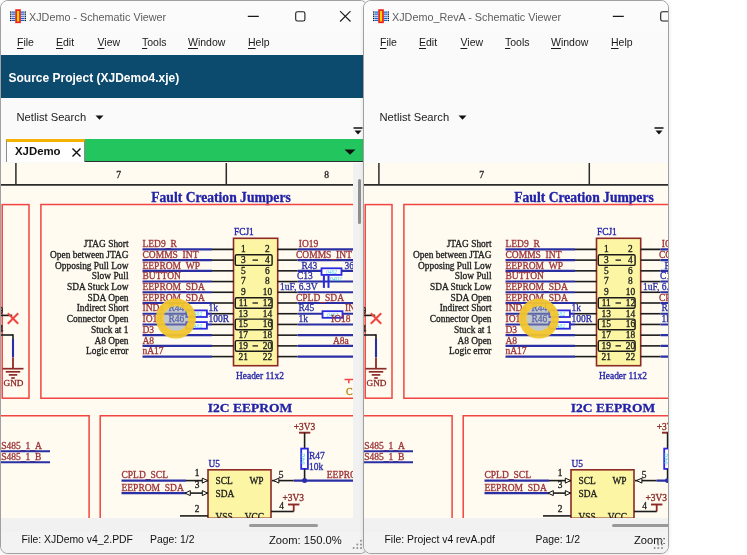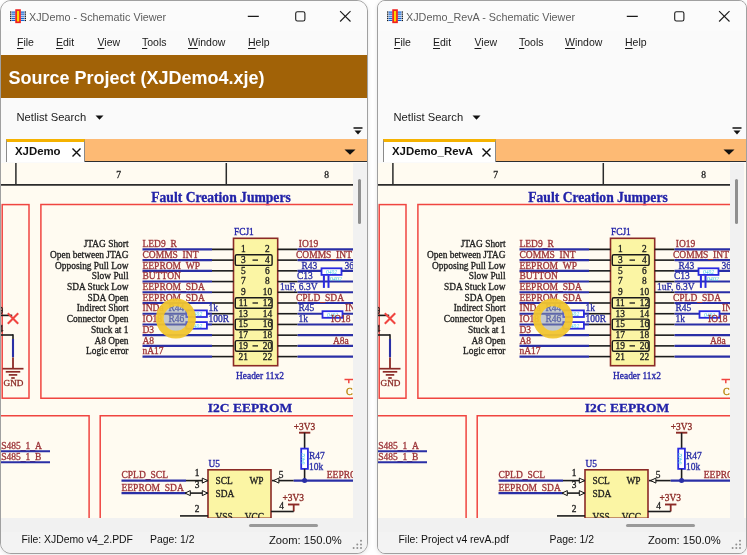--- a/index.html
+++ b/index.html
@@ -9,39 +9,39 @@
 .wtitle { position:absolute; left:28px; top:10px; font-size:10.8px; color:#5d5d5d; white-space:nowrap; }
 .caption { position:absolute; left:0; top:0; }
 .menubar { position:absolute; left:0; top:30px; right:0; height:24px; background:#fafafa; }
 .menubar span { position:absolute; top:4.5px; font-size:10.5px; color:#1a1a1a; }
 .menubar u { text-underline-offset:2px; }
 .banner { position:absolute; left:0; top:54px; right:0; height:43px; color:#fff; font-weight:bold; line-height:46px; padding-left:7.5px; white-space:nowrap; }
 .netrow { position:absolute; left:0; top:97px; right:0; height:41px; background:#fafafa; }
 .nls { position:absolute; left:15.5px; top:13px; font-size:11.2px; color:#1a1a1a; }
 .nlarrow { position:absolute; left:94px; top:17px; }
 .collapseic { position:absolute; right:4px; top:29px; }
-.tabstrip { position:absolute; left:0; top:138px; right:0; height:22.5px; background:#fdba74; border-bottom:1.6px solid #2e2e2e; }
+.tabstrip { position:absolute; left:0; top:138px; right:0; height:22.5px; background:#22c55e; border-bottom:1.6px solid #2e2e2e; }
 .tabwhite { position:absolute; left:0; top:0; width:5px; height:22.5px; background:#fafafa; }
 .tab { position:absolute; left:5px; top:0; height:22.5px; background:#fff; border-left:1px solid #8a8a8a; border-right:1px solid #8a8a8a; border-top:3px solid #f5b200; }
 .tabtxt { position:absolute; left:8px; top:2.5px; font-size:11.4px; font-weight:bold; color:#111; white-space:nowrap; }
 .tabx { position:absolute; top:4.5px; }
 .tsarrow { position:absolute; right:11px; top:10px; }
 .schem { position:absolute; left:0; top:162px; right:0; height:355px; background:#fffbf1; }
 .schsvg { position:absolute; left:0; top:0; }
 .vsb { position:absolute; left:352px; top:0; width:14px; height:355px; background:#f1f1f1; }
 .vthumb { position:absolute; left:5px; top:16px; width:3px; height:45px; background:#8f8f8f; border-radius:1.5px; }
 .hsb { position:absolute; left:0; top:517px; right:0; height:14px; background:#f1f1f1; }
 .hthumb { position:absolute; left:248px; top:6px; width:69px; height:3.2px; background:#999; border-radius:1.6px; }
 .statusbar { position:absolute; left:0; top:531px; right:0; height:23px; background:#f3f3f3; }
 .statusbar span { position:absolute; top:2px; font-size:10.4px; color:#111; white-space:nowrap;margin-left:10px; }
 .grip { position:absolute; right:4px; bottom:5px; }
 </style></head>
 <body>
 
-<div class="win" style="left:0px;width:368px;border-radius:11px;">
+<div class="win" style="left:0px;width:368px;">
   <div class="titlebar">
     <svg class="appicon" width="16" height="16" viewBox="0 0 16 16">
       <g fill="#1a1a1a">
         <rect x="0" y="3.4" width="1.3" height="1.3"></rect>
           <rect x="0" y="5.5" width="1.3" height="1.3"></rect>
           <rect x="0" y="7.6" width="1.3" height="1.3"></rect>
           <rect x="0" y="9.7" width="1.3" height="1.3"></rect>
           <rect x="0" y="11.8" width="1.3" height="1.3"></rect>
         <rect x="14.7" y="3.4" width="1.3" height="1.3"></rect>
           <rect x="14.7" y="5.5" width="1.3" height="1.3"></rect>
@@ -72,21 +72,21 @@
     </svg>
   </div>
   <div class="menubar">
       <span style="left:16px"><u>F</u>ile</span>
       <span style="left:55px"><u>E</u>dit</span>
       <span style="left:96.5px"><u>V</u>iew</span>
       <span style="left:141px"><u>T</u>ools</span>
       <span style="left:187px"><u>W</u>indow</span>
       <span style="left:247px"><u>H</u>elp</span>
     </div>
-  <div class="banner" style="background:#a16207;font-size:18px">Source Project (XJDemo4.xje)</div>
+  <div class="banner" style="background:#0c4a6e;font-size:12px">Source Project (XJDemo4.xje)</div>
   <div class="netrow">
     <span class="nls">Netlist Search</span>
     <svg class="nlarrow" width="9" height="5" viewBox="0 0 9 5">
         <path d="M0.5,0.5 L8.5,0.5 L4.5,4.8 Z" fill="#111"></path>
       </svg>
     <svg class="collapseic" width="10" height="9" viewBox="0 0 10 9">
         <line x1="0.5" y1="1" x2="9.5" y2="1" stroke="#111" stroke-width="1.6"></line>
         <path d="M1.5,3.6 L8.5,3.6 L5,7.4 Z" fill="#111"></path>
       </svg>
   </div>
@@ -325,21 +325,21 @@
           <circle cx="5.3" cy="5.4" r="1"></circle>
           <circle cx="9" cy="5.4" r="1"></circle>
           <circle cx="1.6" cy="9.1" r="1"></circle>
           <circle cx="5.3" cy="9.1" r="1"></circle>
           <circle cx="9" cy="9.1" r="1"></circle>
         </g>
     </svg>
   </div>
 </div>
 
-<div class="win" style="left:377px;width:370px;">
+<div class="win" style="left:363px;width:306px;">
   <div class="titlebar">
     <svg class="appicon" width="16" height="16" viewBox="0 0 16 16">
       <g fill="#1a1a1a">
         <rect x="0" y="3.4" width="1.3" height="1.3"></rect>
           <rect x="0" y="5.5" width="1.3" height="1.3"></rect>
           <rect x="0" y="7.6" width="1.3" height="1.3"></rect>
           <rect x="0" y="9.7" width="1.3" height="1.3"></rect>
           <rect x="0" y="11.8" width="1.3" height="1.3"></rect>
         <rect x="14.7" y="3.4" width="1.3" height="1.3"></rect>
           <rect x="14.7" y="5.5" width="1.3" height="1.3"></rect>
@@ -380,32 +380,20 @@
   <div class="netrow">
     <span class="nls">Netlist Search</span>
     <svg class="nlarrow" width="9" height="5" viewBox="0 0 9 5">
         <path d="M0.5,0.5 L8.5,0.5 L4.5,4.8 Z" fill="#111"></path>
       </svg>
     <svg class="collapseic" width="10" height="9" viewBox="0 0 10 9">
         <line x1="0.5" y1="1" x2="9.5" y2="1" stroke="#111" stroke-width="1.6"></line>
         <path d="M1.5,3.6 L8.5,3.6 L5,7.4 Z" fill="#111"></path>
       </svg>
   </div>
-  <div class="tabstrip">
-    <div class="tabwhite"></div>
-    <div class="tab" style="width:112.5px">
-      <span class="tabtxt">XJDemo_RevA</span>
-      <svg class="tabx" style="left:97.0px" width="11" height="11" viewBox="0 0 11 11">
-          <path d="M1.5,1.5 L9.5,9.5 M9.5,1.5 L1.5,9.5" stroke="#111" stroke-width="1.4" fill="none"></path>
-        </svg>
-    </div>
-    <svg class="tsarrow" width="12" height="6" viewBox="0 0 12 6">
-        <path d="M0.5,0.5 L11.5,0.5 L6,5.7 Z" fill="#111"></path>
-      </svg>
-  </div>
   <div class="schem">
     <svg class="schsvg" width="352" height="355" viewBox="0 0 352 355">
         <use href="#SCH"></use>
       </svg>
     <div class="vsb">
         <div class="vthumb"></div>
       </div>
   </div>
   <div class="hsb">
       <div class="hthumb"></div>

